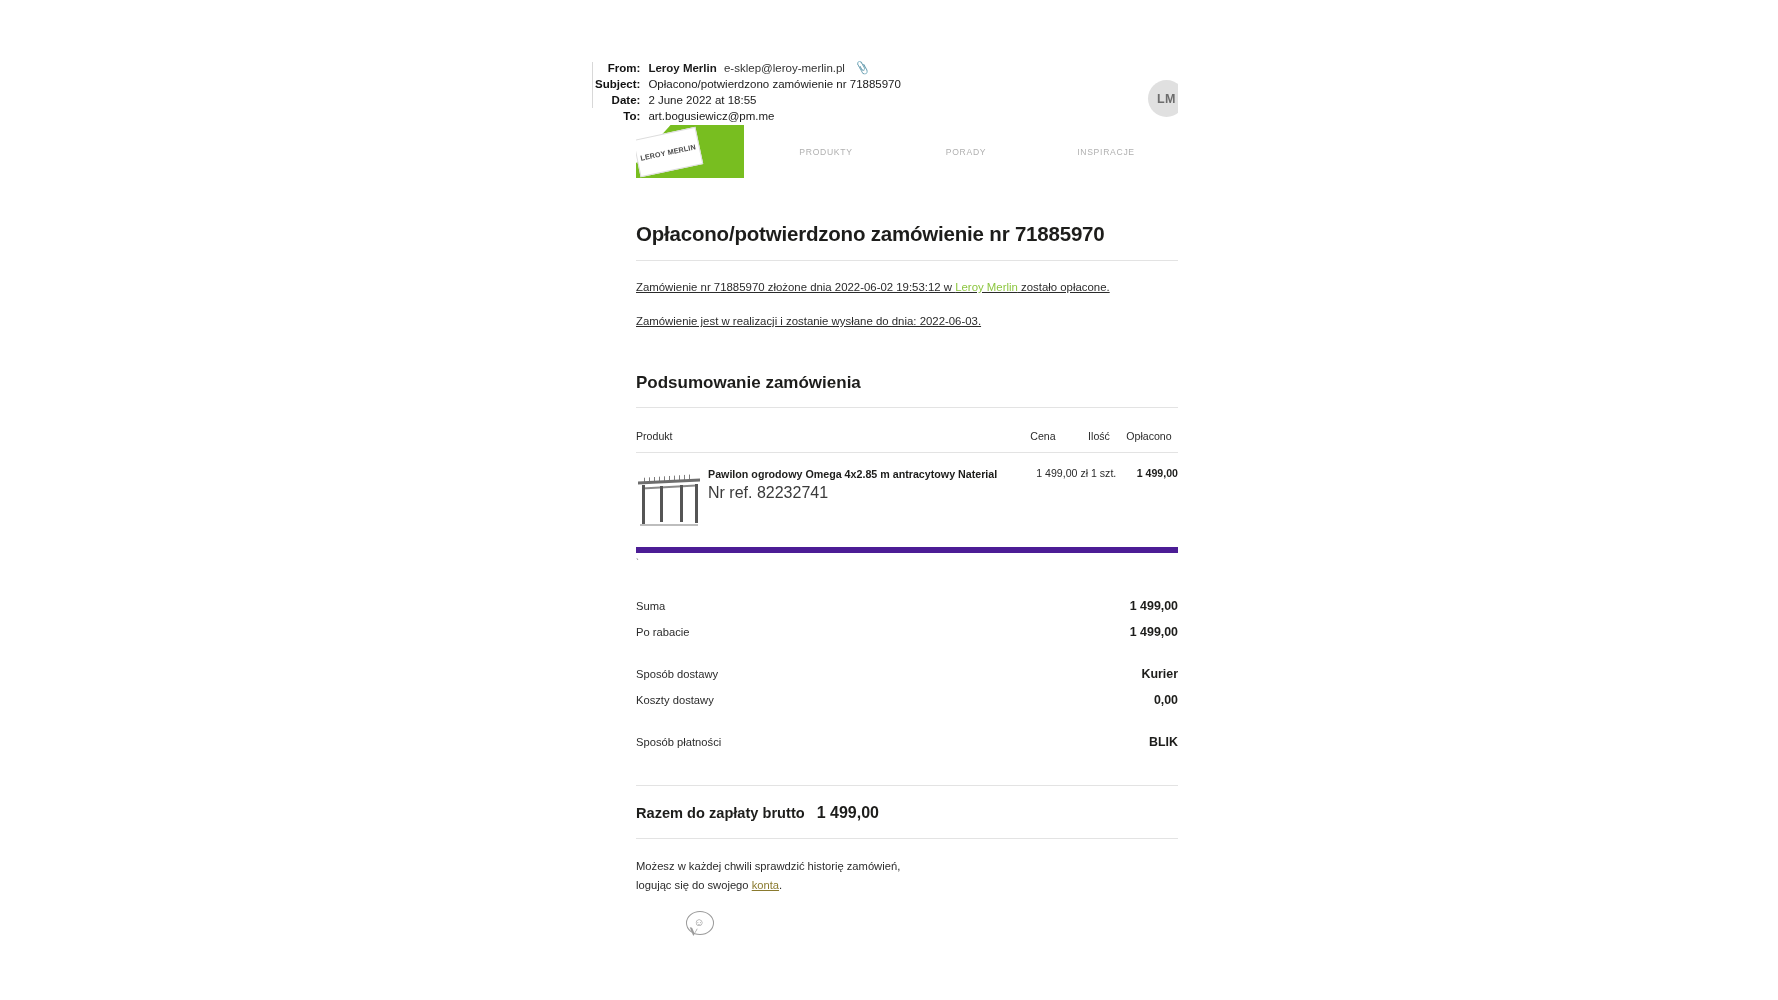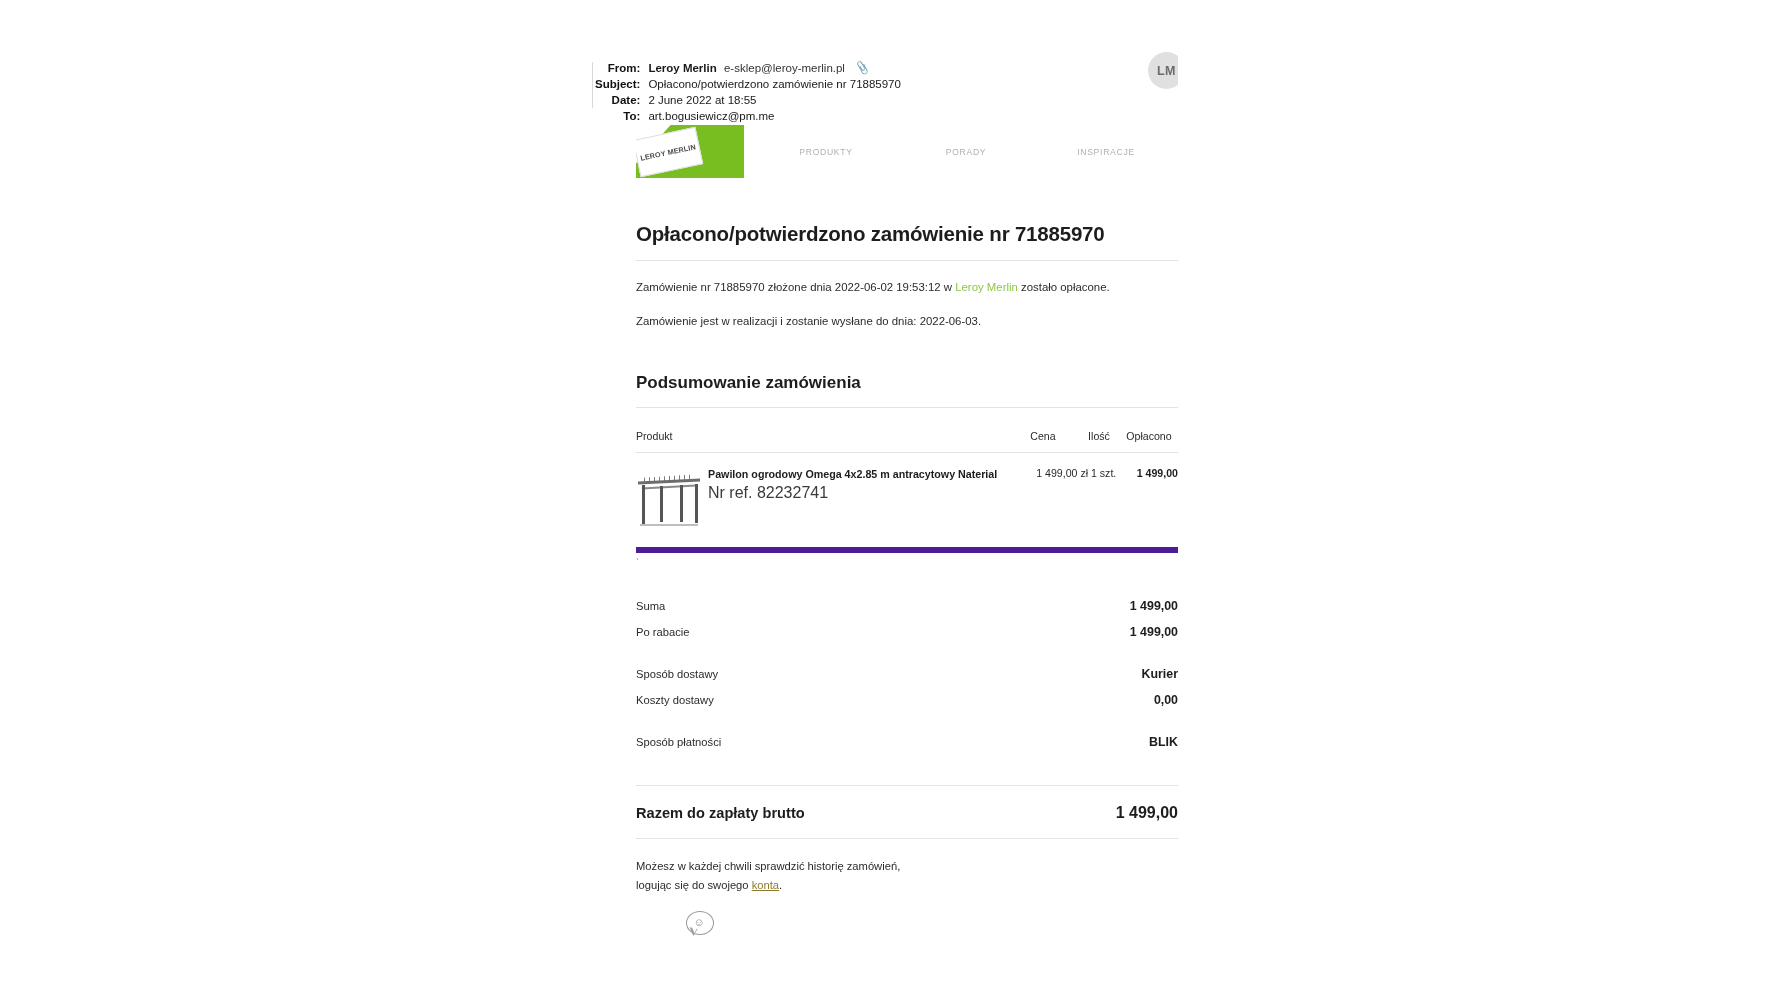--- a/index.html
+++ b/index.html
@@ -63,21 +63,21 @@
     left: 592px;
     top: 62px;
     width: 1px;
     height: 46px;
     background: #d8d8d8;
   }
 
   .avatar {
     position: absolute;
     left: 1148px;
-    top: 52px;
+    top: 80px;
     width: 37px;
     height: 37px;
     border-radius: 50%;
     background: #e0e0e0;
     color: #6c6c6c;
     font-size: 12.5px;
     font-weight: bold;
     display: flex;
     align-items: center;
     justify-content: center;
@@ -164,20 +164,21 @@
     margin-top: 14px;
     height: 1px;
     background: #e3e3e3;
   }
 
   .para {
     margin-top: 18px;
     font-size: 11.4px;
     color: #2b2b2b;
     line-height: 16px;
+    text-decoration: underline;
   }
   .green-link {
     color: #8cc63f;
     text-decoration: none;
   }
 
   .h2 {
     margin: 44px 0 0 0;
     font-size: 17px;
     font-weight: bold;
@@ -282,21 +283,21 @@
 
   .total-rule {
     margin-top: 30px;
     height: 1px;
     background: #e3e3e3;
   }
   .total {
     margin-top: 18px;
     display: flex;
     align-items: baseline;
-    justify-content: space-between;
+    gap: 12px;
   }
   .total-label {
     font-size: 14.6px;
     font-weight: bold;
     color: #1d1d1b;
   }
   .total-value {
     font-size: 16px;
     font-weight: bold;
     color: #1d1d1b;

